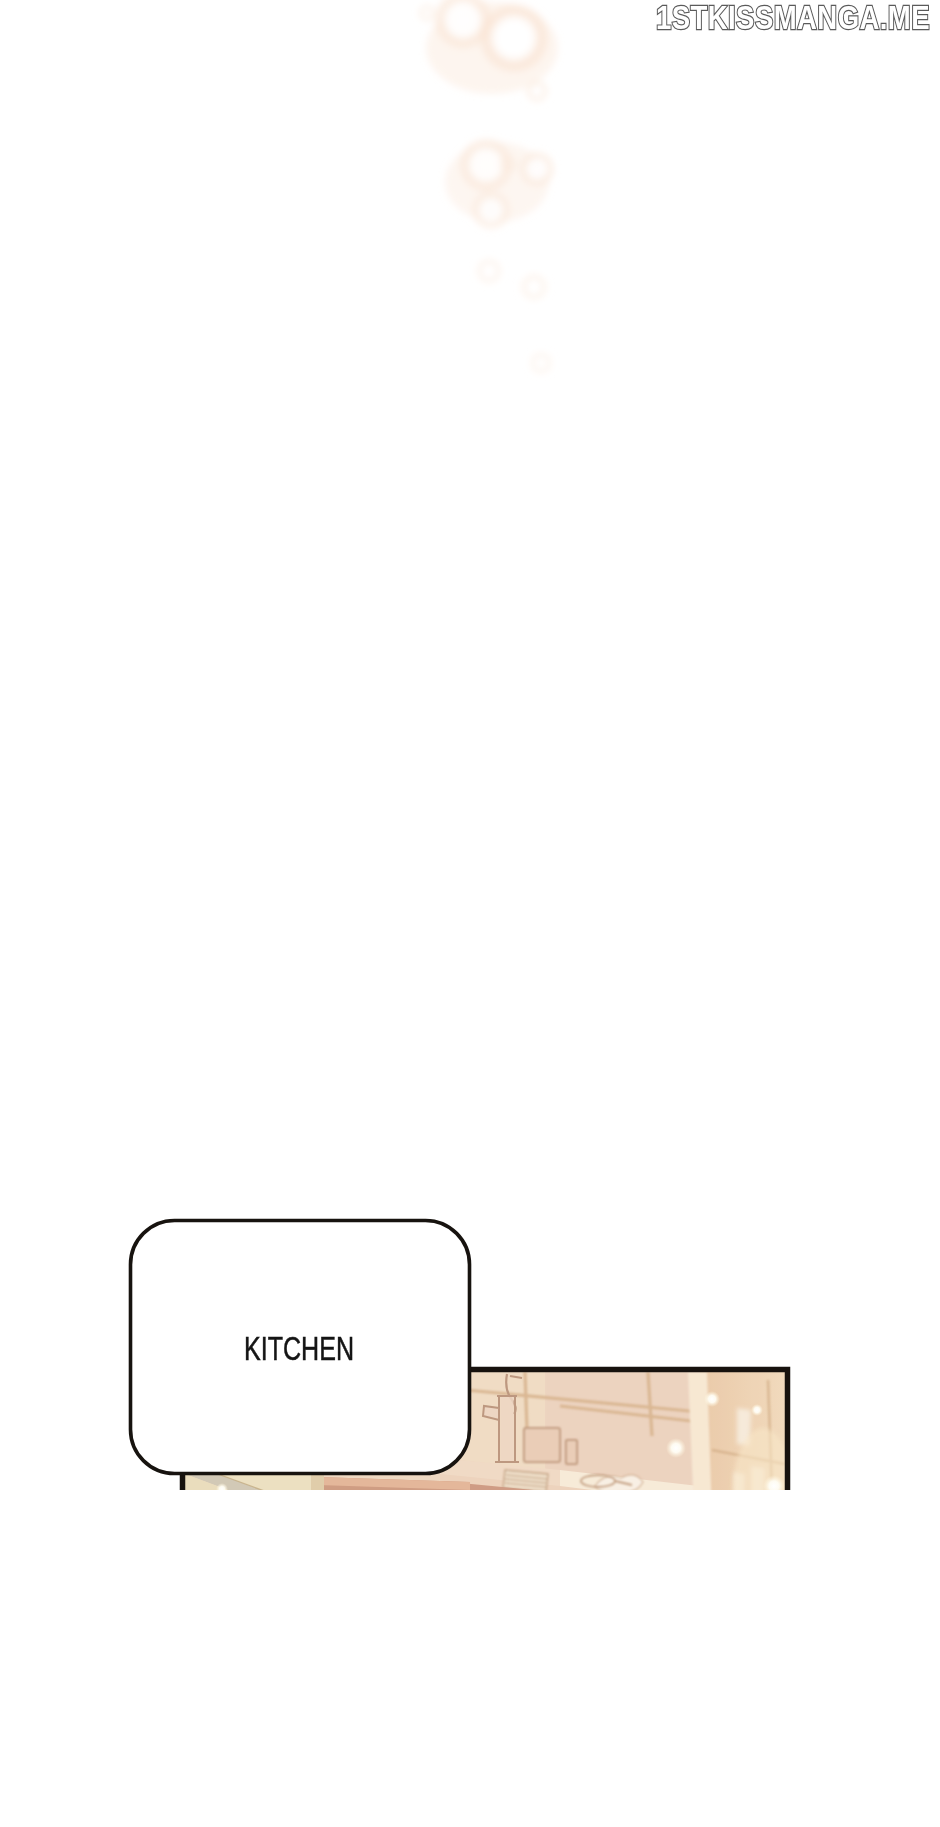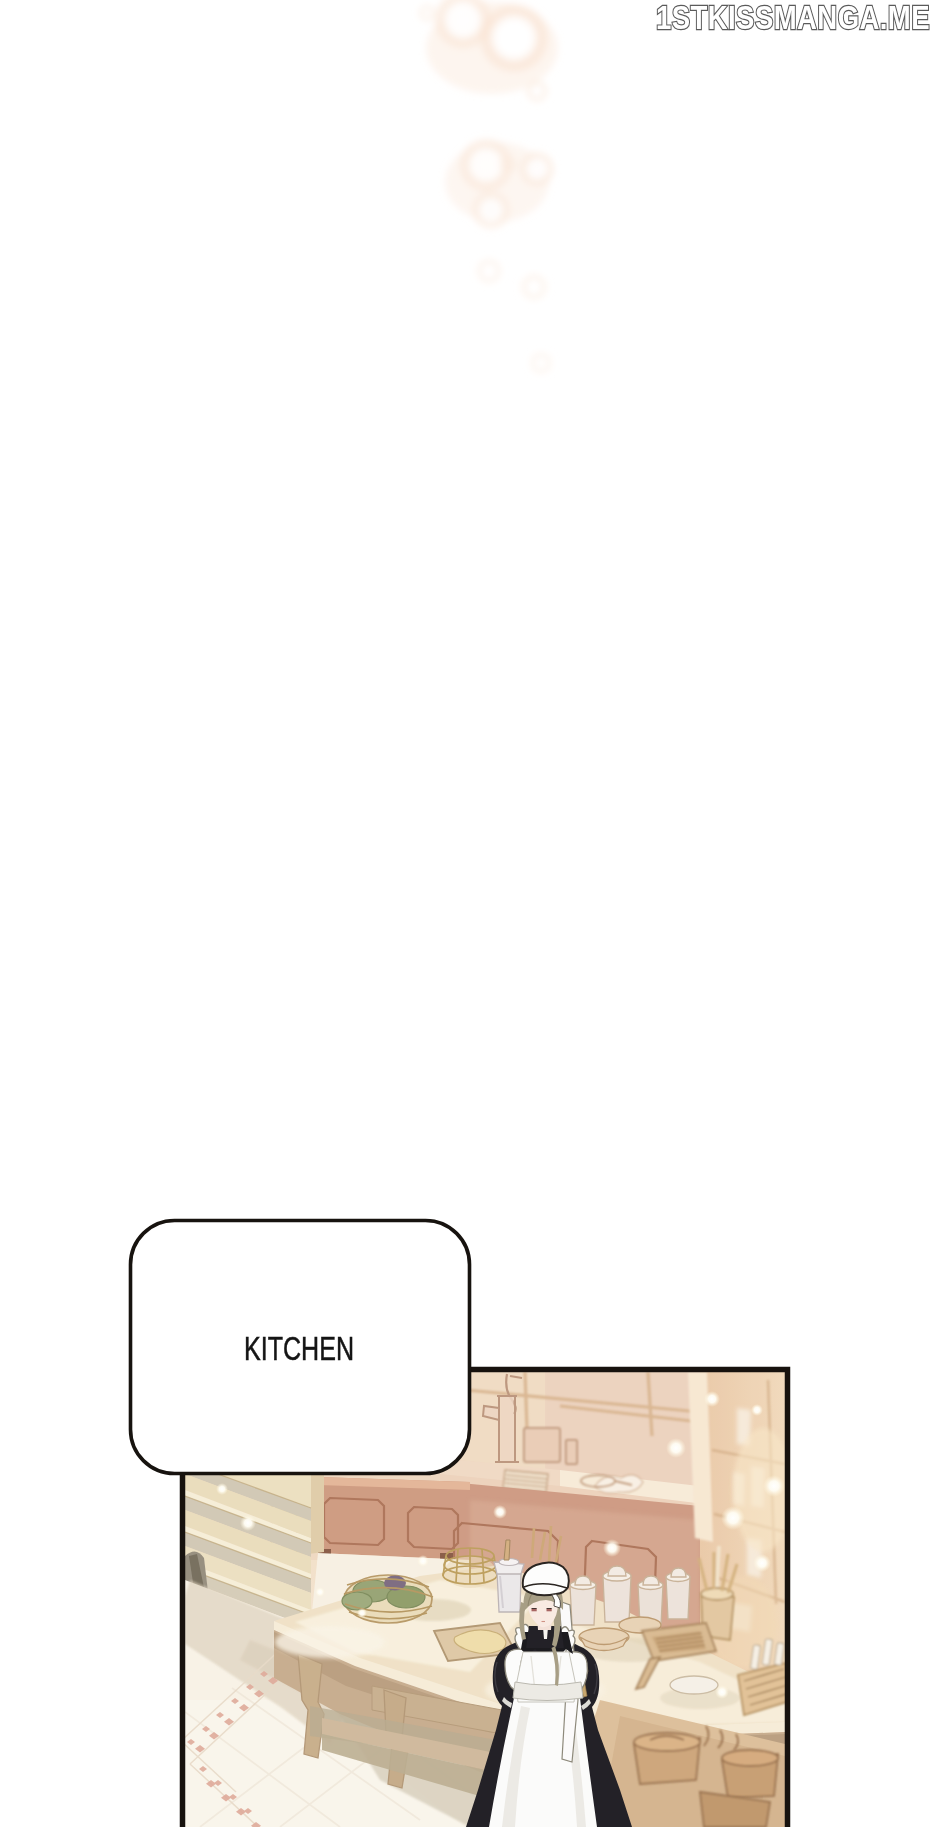--- a/index.html
+++ b/index.html
@@ -1,16 +1,16 @@
 <!DOCTYPE html>
 <html><head>
 <meta charset="utf-8">
 <style>
 html,body{margin:0;padding:0;background:#ffffff}
-.page{position:relative;width:940px;height:1827px;background:#ffffff;overflow:hidden;font-family:"Liberation Sans",sans-serif}
+.page{position:relative;width:940px;height:1490px;background:#ffffff;overflow:hidden;font-family:"Liberation Sans",sans-serif}
 </style>
 </head>
 <body>
 <div class="page">
 <svg width="940" height="1827" viewBox="0 0 940 1827">
 <defs>
 <linearGradient id="panelbg" x1="0" y1="1372" x2="0" y2="1827" gradientUnits="userSpaceOnUse">
 <stop offset="0" stop-color="#eed4bc"></stop>
           <stop offset="0.42" stop-color="#f2e0ca"></stop>
 <stop offset="0.75" stop-color="#f5ebd9"></stop>

